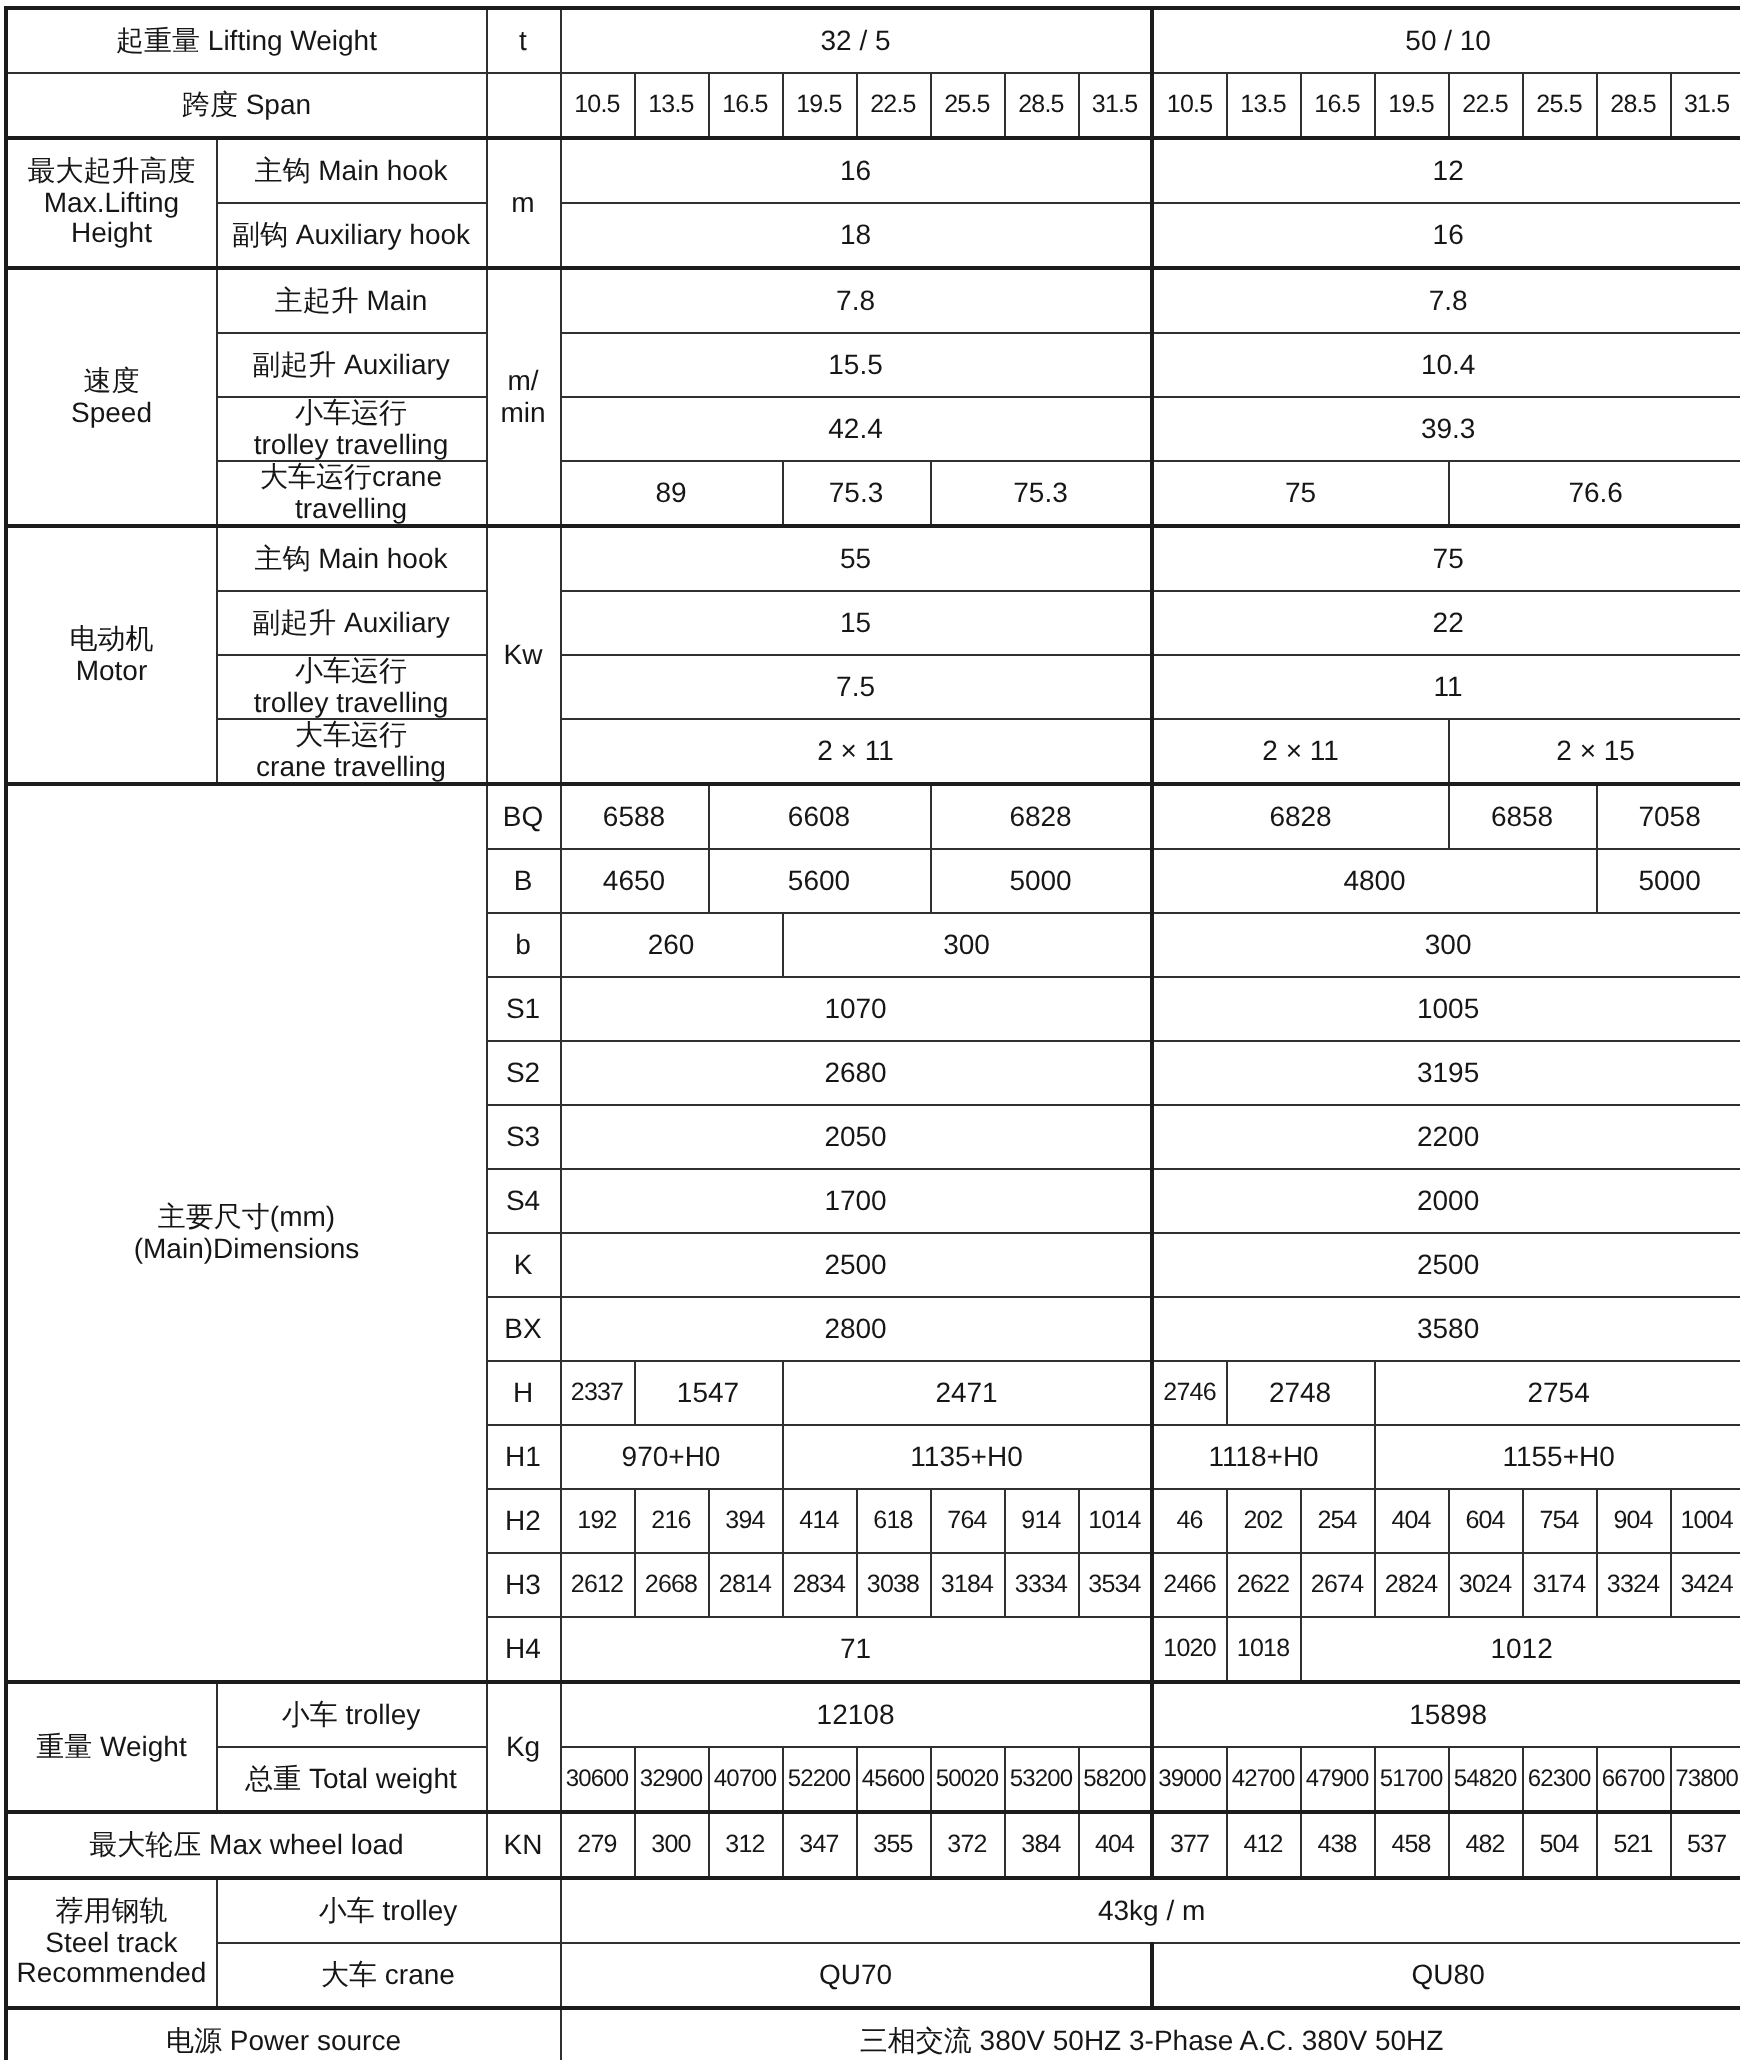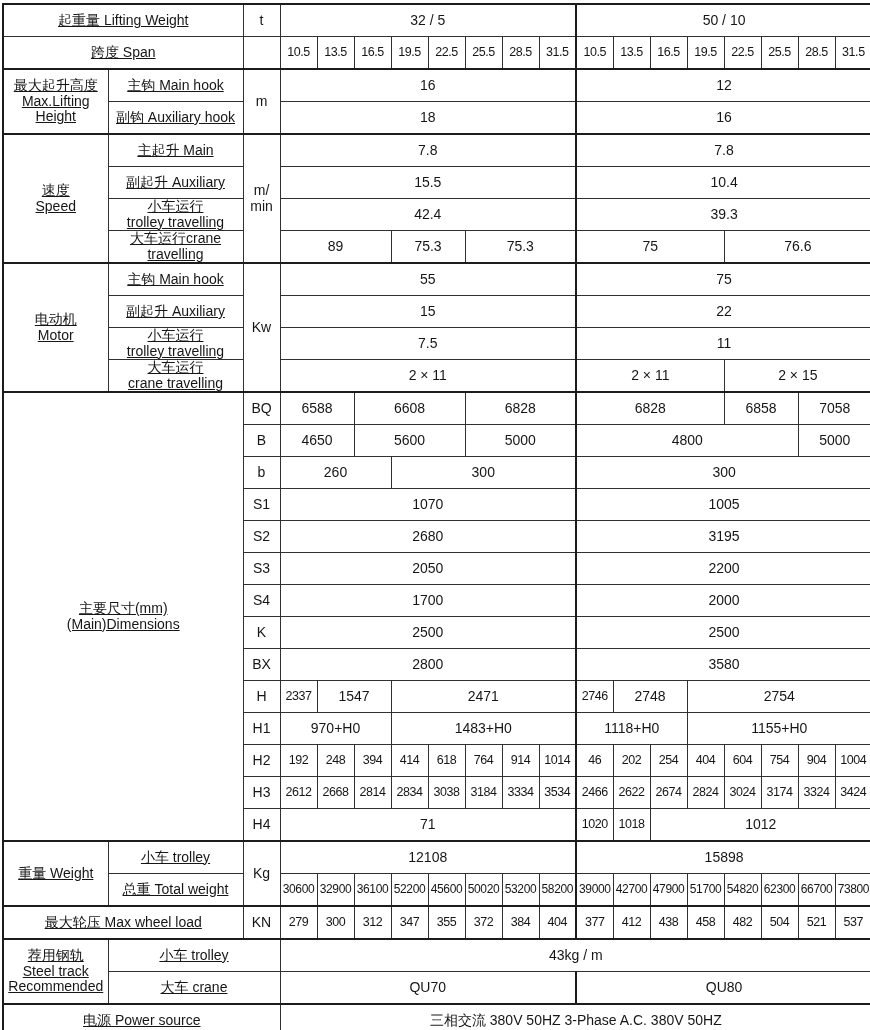--- a/index.html
+++ b/index.html
@@ -12,21 +12,21 @@
     text-align:center; vertical-align:middle;
     font-size:14px; line-height:1.1;
     height:31px; padding:0 1px; overflow:hidden;
     background:#fff;
   }
   .ml { white-space:pre-line; }
   tr.sec > td { border-top:2px solid var(--bc); }
   td.rh { border-left:2px solid var(--bc); }
   td.sm { font-size:12.5px; letter-spacing:-0.4px; }
   td.xs { font-size:12px; letter-spacing:-0.4px; }
-  td.lbl { font-size:14px;text-decoration:underline; }
+  td.lbl { font-size:14px; }
 </style>
 </head>
 <body>
 
 <div class="wrap">
 <table class="spec">
   <colgroup>
     <col style="width:105px">
         <col style="width:135px">
         <col style="width:37px">
@@ -209,28 +209,28 @@
     <td colspan="1" class="sm">2337</td>
     <td colspan="2">1547</td>
     <td colspan="5">2471</td>
     <td colspan="1" class="rh sm">2746</td>
     <td colspan="2">2748</td>
     <td colspan="5">2754</td>
   </tr>
   <tr>
     <td>H1</td>
     <td colspan="3">970+H0</td>
-    <td colspan="5">1483+H0</td>
+    <td colspan="5">1135+H0</td>
     <td colspan="3" class="rh">1118+H0</td>
     <td colspan="5">1155+H0</td>
   </tr>
   <tr>
     <td>H2</td>
   <td class="sm">192</td>
-          <td class="sm">248</td>
+          <td class="sm">216</td>
           <td class="sm">394</td>
           <td class="sm">414</td>
           <td class="sm">618</td>
           <td class="sm">764</td>
           <td class="sm">914</td>
           <td class="sm">1014</td>
           <td class="sm rh">46</td>
           <td class="sm">202</td>
           <td class="sm">254</td>
           <td class="sm">404</td>
@@ -270,21 +270,21 @@
     <td rowspan="2" class="lbl">重量 Weight</td>
     <td class="lbl">小车 trolley</td>
     <td rowspan="2">Kg</td>
     <td colspan="8">12108</td>
     <td colspan="8" class="rh">15898</td>
   </tr>
   <tr>
     <td class="lbl">总重 Total weight</td>
   <td class="xs">30600</td>
           <td class="xs">32900</td>
-          <td class="xs">36100</td>
+          <td class="xs">40700</td>
           <td class="xs">52200</td>
           <td class="xs">45600</td>
           <td class="xs">50020</td>
           <td class="xs">53200</td>
           <td class="xs">58200</td>
           <td class="xs rh">39000</td>
           <td class="xs">42700</td>
           <td class="xs">47900</td>
           <td class="xs">51700</td>
           <td class="xs">54820</td>

